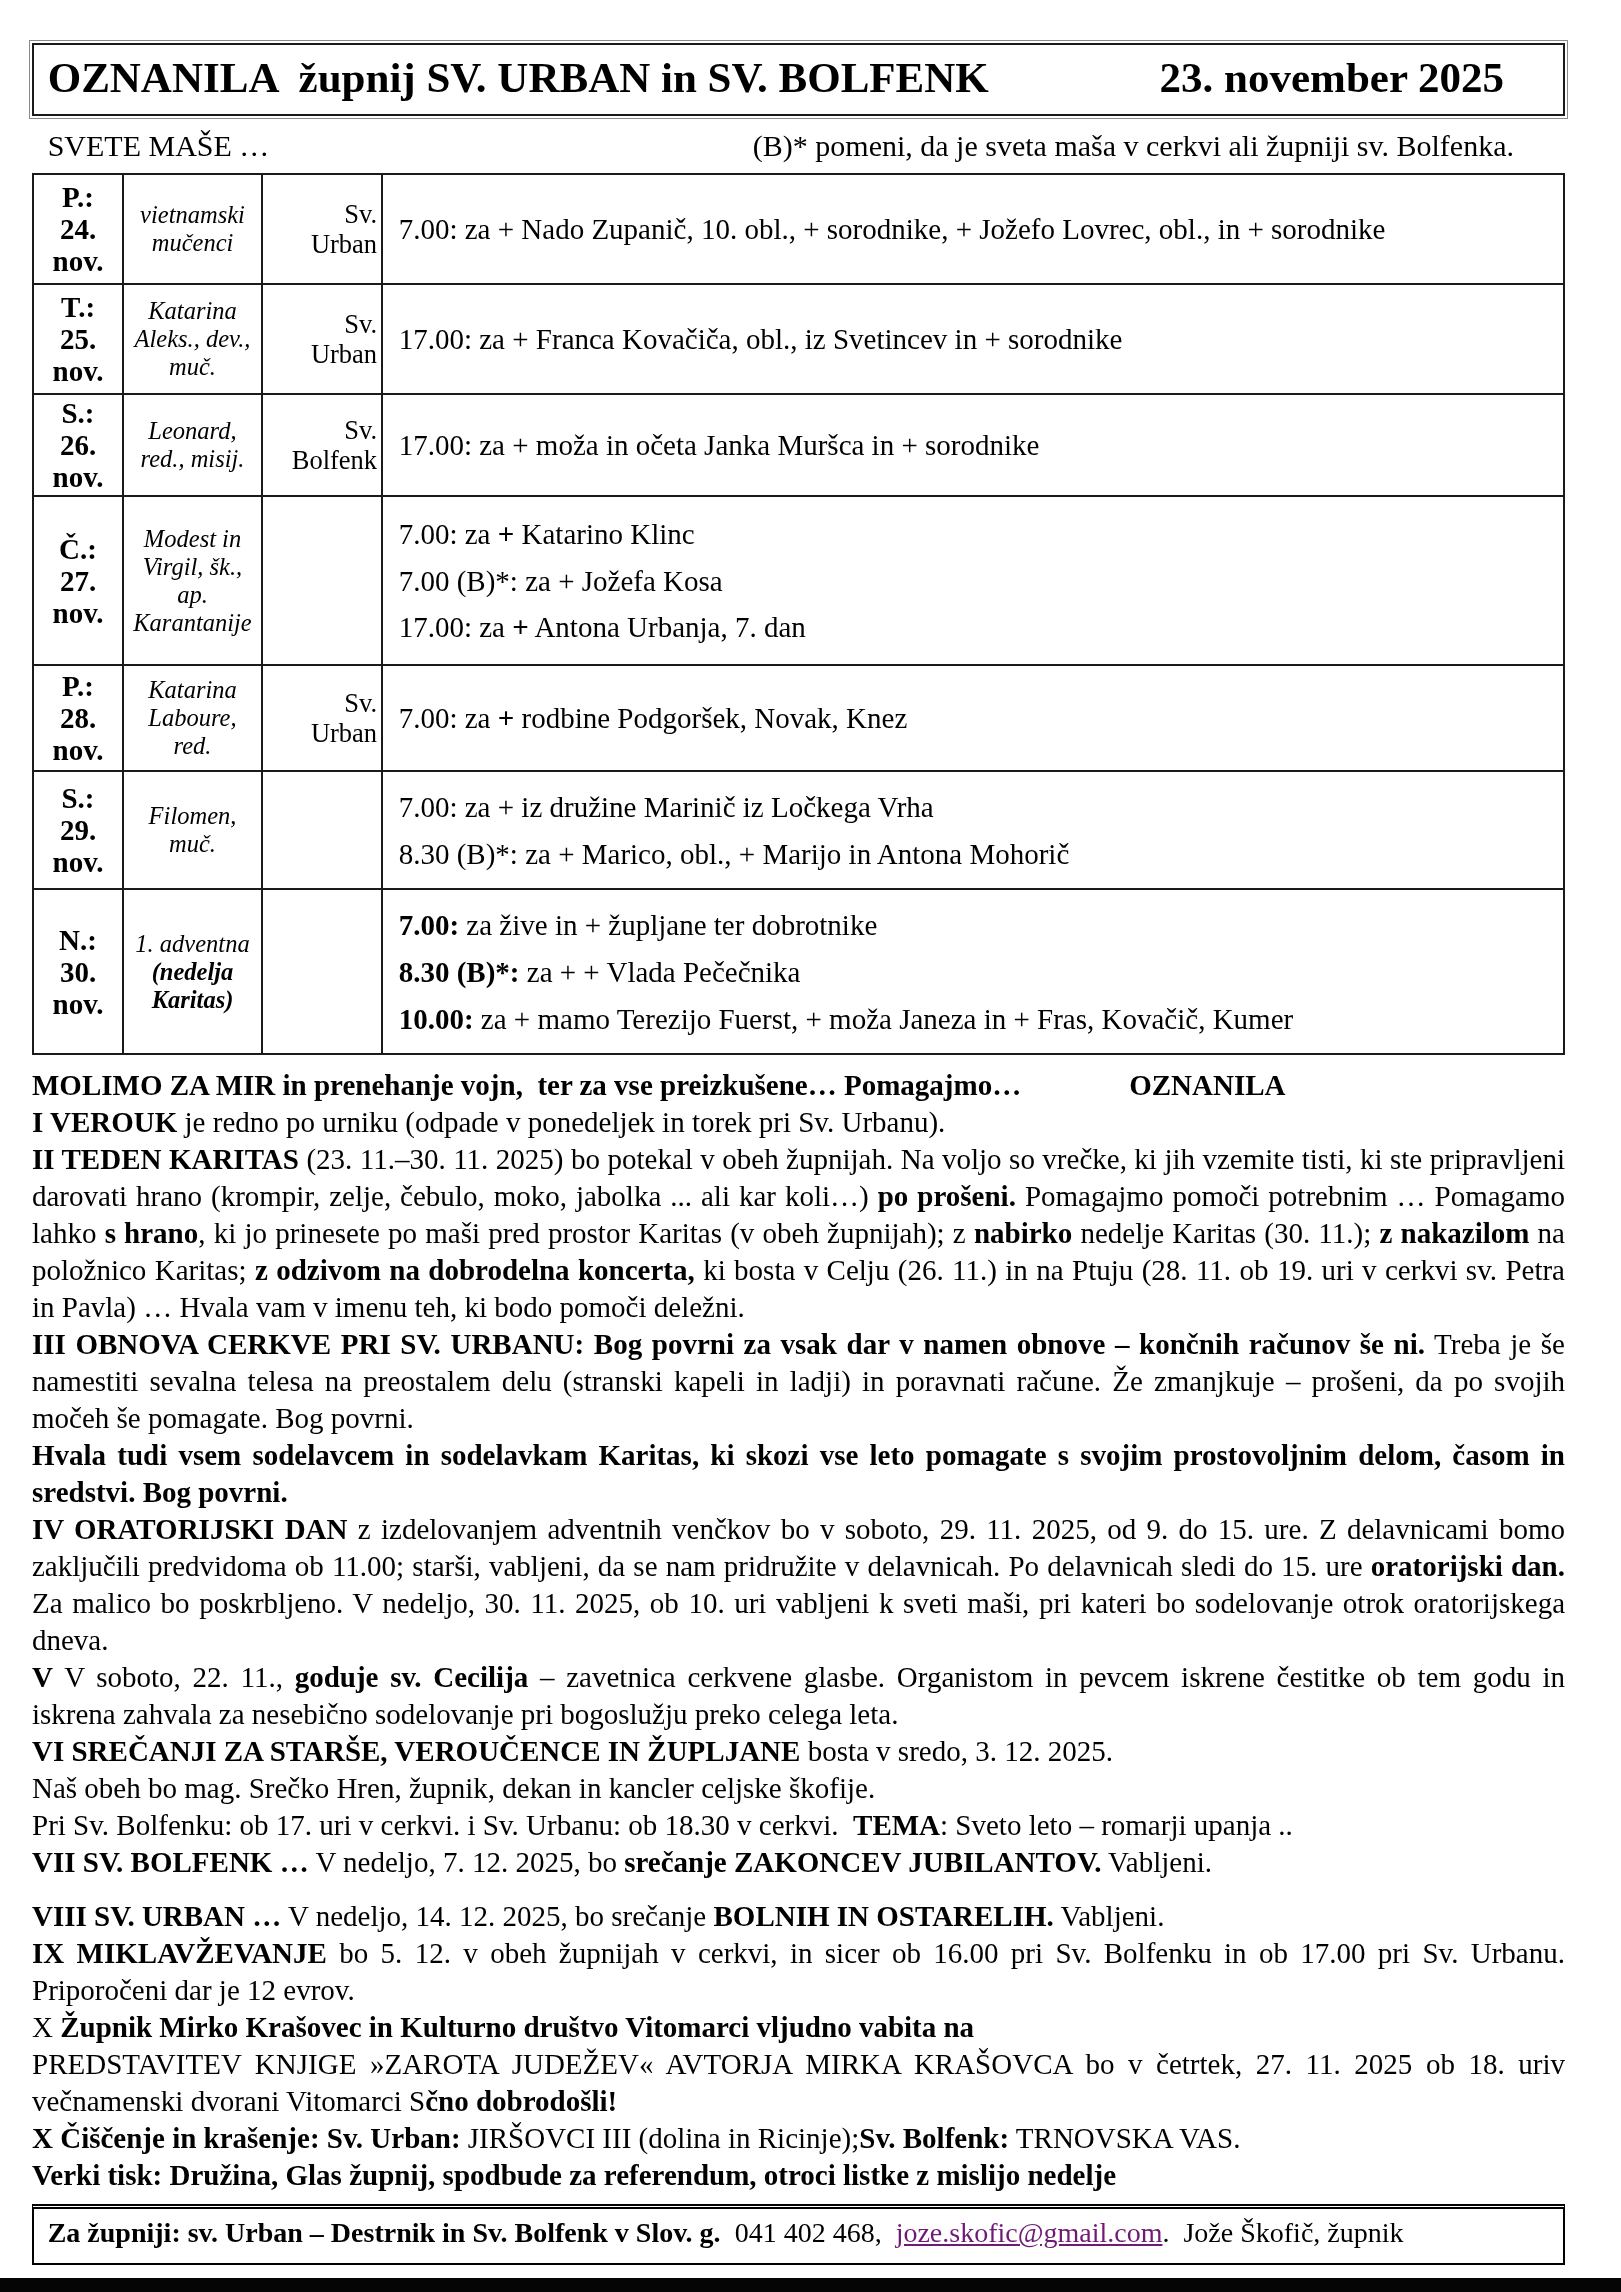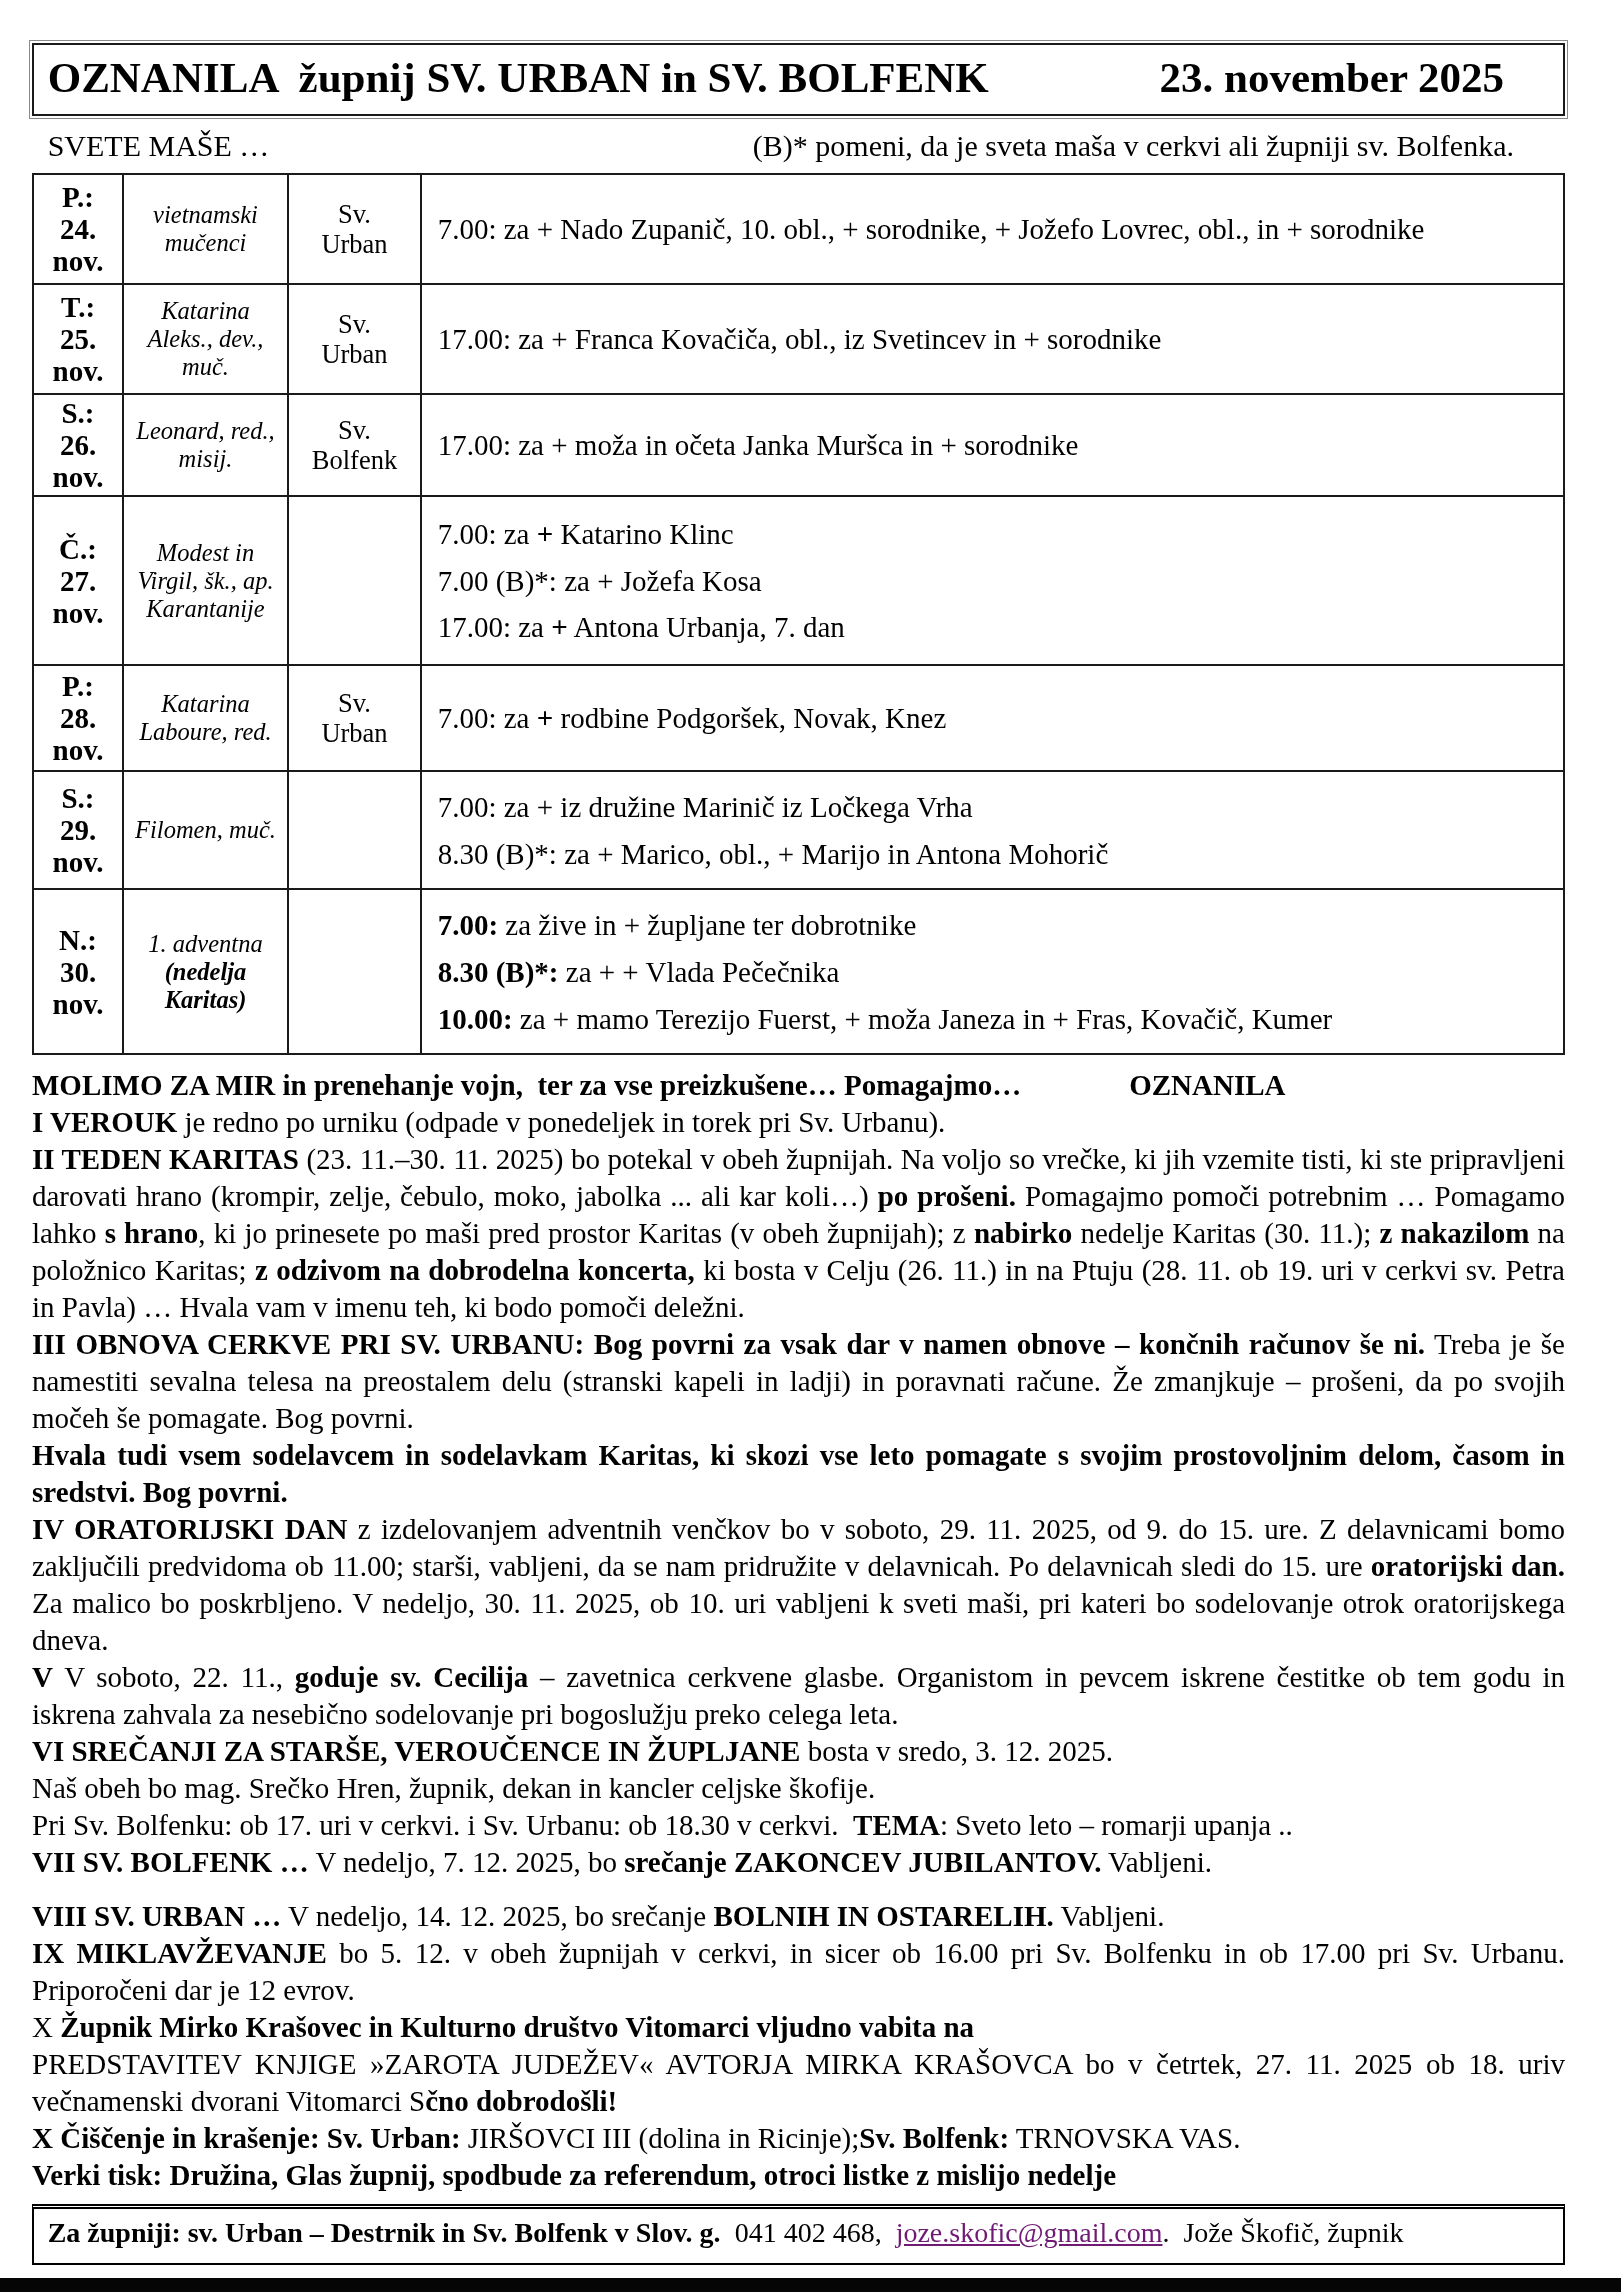--- a/index.html
+++ b/index.html
@@ -23,22 +23,22 @@
     font-size:30px; margin:13.7px 51px 9.8px 15.7px;
   }
 
   table { border-collapse:collapse; width:100%; border:2.9px solid #1a1a1a; }
   td { border:2px solid #1a1a1a; vertical-align:middle; padding:2px 3.9px; }
   tr:nth-child(1){ height:110px; } tr:nth-child(2){ height:110px; }
   tr:nth-child(3){ height:88px; }  tr:nth-child(4){ height:169px; }
   tr:nth-child(5){ height:106px; } tr:nth-child(6){ height:102px; }
   tr:nth-child(7){ height:165px; }
   td.day   { width:90px;  text-align:center; font-weight:bold; font-size:29px; line-height:32px; }
-  td.saint { width:165px; text-align:center; font-style:italic; font-size:24.5px; line-height:28px; }
-  td.church{ width:133px; text-align:center; font-size:26.5px; line-height:30px; }
+  td.saint { width:139px; text-align:center; font-style:italic; font-size:24.5px; line-height:28px; }
+  td.church{ width:120px; text-align:right; font-size:26.5px; line-height:30px; }
   td.ints  { padding:5.9px 9.8px 5.9px 15.7px; font-size:29px; line-height:36px; }
   .int-line { margin:10.8px 0; }
 
   .ann { margin-top:11.8px; }
   .ann p { margin:0; font-size:29px; line-height:37px; text-align:justify; }
   .ann p.gapb { margin-top:16.7px; }
 
   .b { font-weight:bold; }
   .u { }
   .gap { margin-left:108px; }

